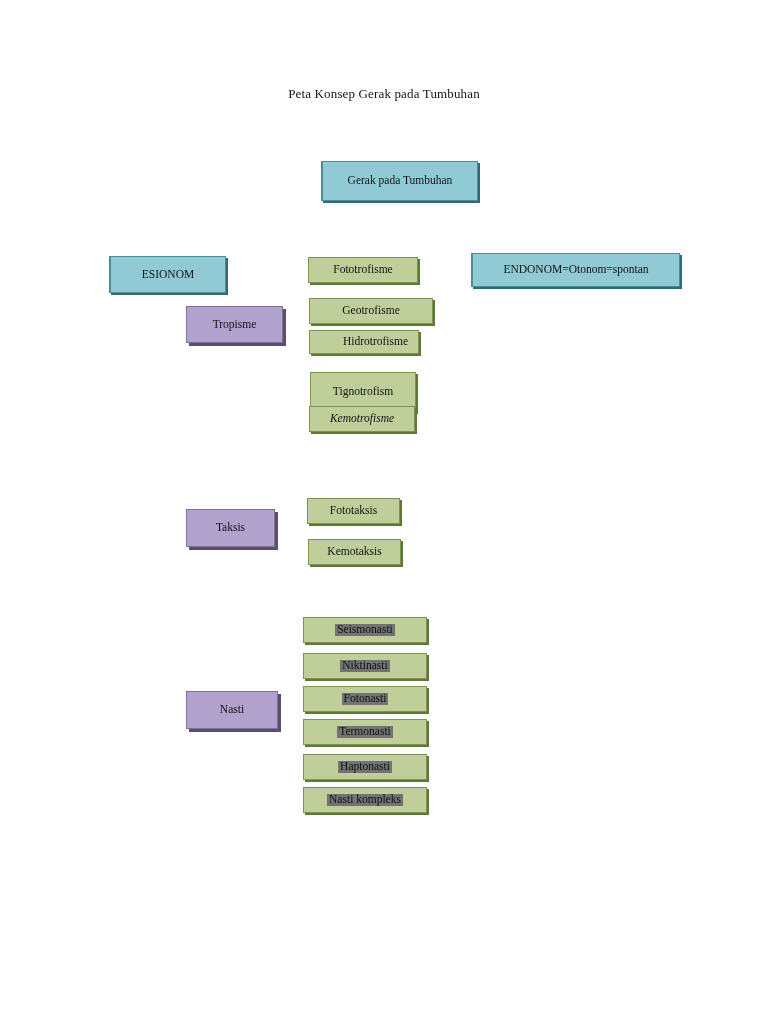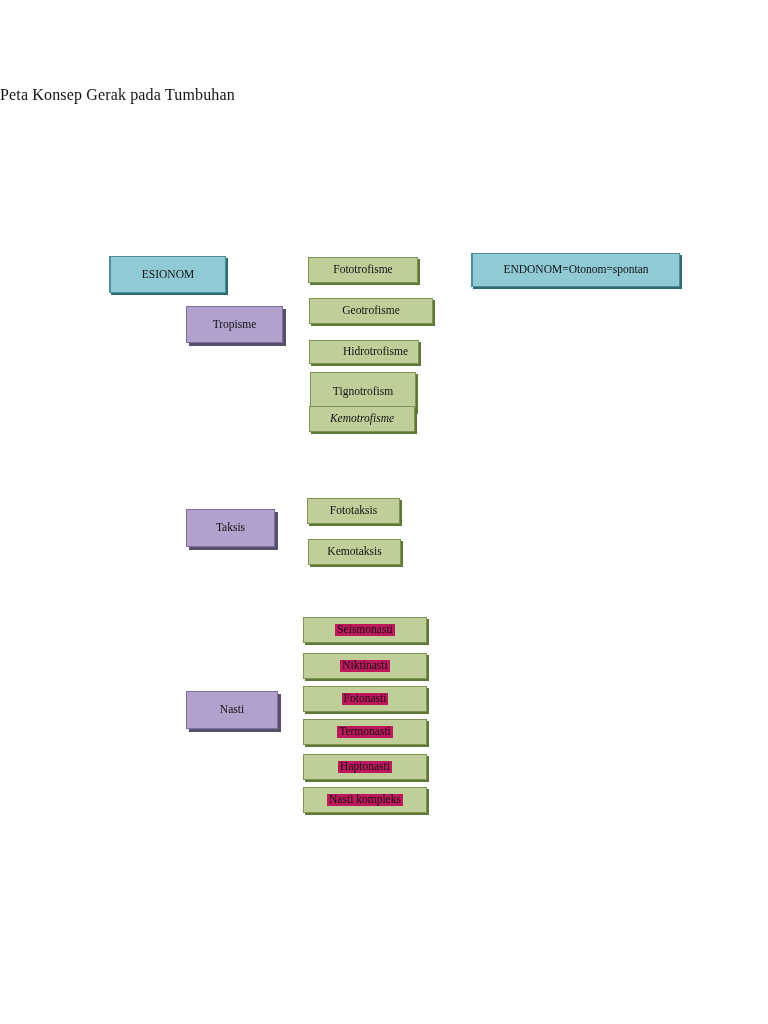--- a/index.html
+++ b/index.html
@@ -21,21 +21,22 @@
     width: 768px;
     height: 1024px;
     background: #ffffff;
   }
 
   .title {
     position: absolute;
     left: 0;
     top: 86px;
     width: 768px;
-    font-size: 16px;
+    text-align: center;
+    font-size: 13px;
     color: #141414;
     letter-spacing: 0.15px;
     white-space: nowrap;
   }
 
   
   .node {
     position: absolute;
     box-sizing: border-box;
     display: flex;
@@ -64,36 +65,39 @@
 
   
   .purple {
     background: #b1a2cd;
     border: 1px solid #7e6fa0;
     box-shadow: 3px 3px 0 0 #57506b;
   }
 
   
   .chip {
-    background: #be185d;
+    background: #737373;
     padding: 0 2px;
     display: inline-block;
   }
 
   .node .lbl {
     display: inline-block;
   }
 </style>
 </head>
 <body>
 
 <div id="page">
 
   <div class="title">Peta Konsep Gerak pada Tumbuhan</div>
 
+  <div class="node cyan" style="left:321px; top:161px; width:157px; height:40px;">
+    <span class="lbl">Gerak pada Tumbuhan</span>
+  </div>
 
   <div class="node cyan" style="left:109px; top:256px; width:117px; height:37px;">
     <span class="lbl">ESIONOM</span>
   </div>
 
   <div class="node cyan" style="left:471px; top:253px; width:209px; height:34px;">
     <span class="lbl">ENDONOM=Otonom=spontan</span>
   </div>
 
   <div class="node purple" style="left:186px; top:306px; width:97px; height:37px;">
@@ -101,21 +105,21 @@
   </div>
 
   <div class="node green" style="left:308px; top:257px; width:110px; height:26px;">
     <span class="lbl">Fototrofisme</span>
   </div>
 
   <div class="node green" style="left:309px; top:298px; width:124px; height:26px;">
     <span class="lbl">Geotrofisme</span>
   </div>
 
-  <div class="node green" style="left:309px; top:340px; width:110px; height:24px;padding-left:23px;">
+  <div class="node green" style="left:309px; top:330px; width:110px; height:24px;padding-left:23px;">
     <span class="lbl">Hidrotrofisme</span>
   </div>
 
   <div class="node green" style="left:310px; top:372px; width:106px; height:40px;">
     <span class="lbl">Tignotrofism</span>
   </div>
 
   <div class="node green" style="left:309px; top:406px; width:106px; height:26px;font-style:italic;">
     <span class="lbl">Kemotrofisme</span>
   </div>

